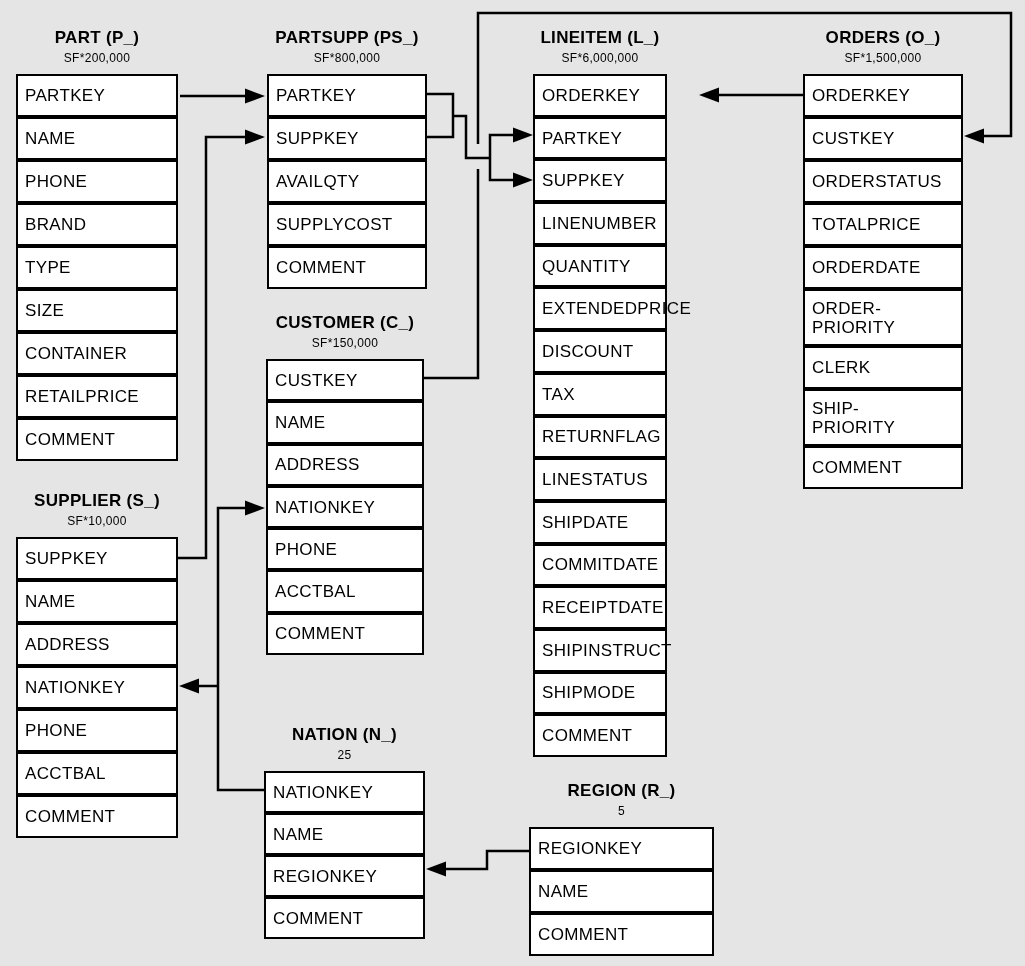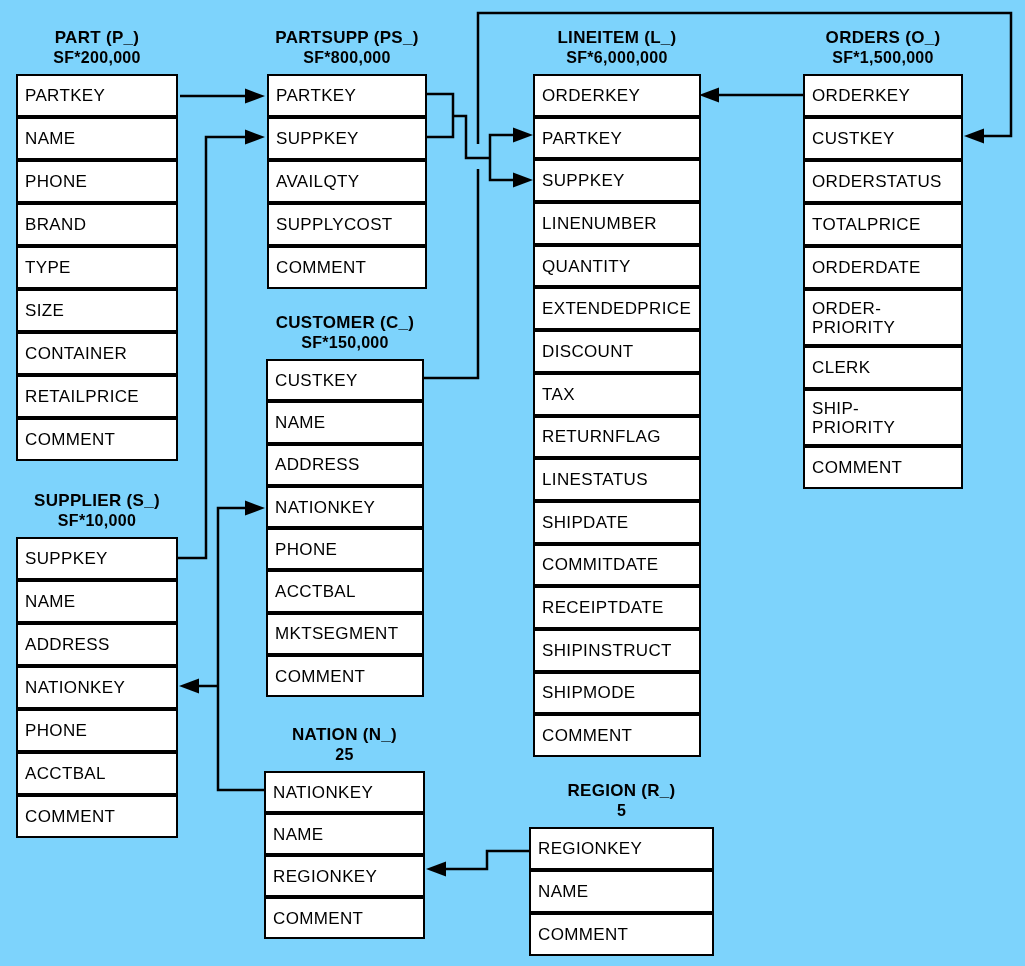--- a/index.html
+++ b/index.html
@@ -1,56 +1,56 @@
 <!DOCTYPE html>
 <html><head>
 <meta charset="utf-8">
 <style>
   html, body { margin: 0; padding: 0; background: #ffffff; }
   .canvas {
     position: relative;
     width: 1025px; height: 966px;
-    background: #7dd3fc;
+    background: #e5e5e5;
     overflow: hidden;
     font-family: "Liberation Sans", "DejaVu Sans", sans-serif;
     color: #000;
   }
   .wires { position: absolute; left: 0; top: 0; z-index: 5; pointer-events: none; }
   .wires polyline, .wires line {
     fill: none; stroke: #000; stroke-width: 2.5px; stroke-linejoin: miter;
   }
   .wires polygon { fill: #000; stroke: none; }
 
   .tbl { position: absolute; z-index: 2; }
   .tbl-head {
     position: absolute; left: 50%; top: -47px; height: 47px;
     transform: translateX(-50%);
     text-align: center; white-space: nowrap;
   }
   .tbl-title { font-weight: bold; font-size: 17px; line-height: 21px; letter-spacing: 0.3px; }
-  .tbl-sub   { font-size: 16px; line-height: 20px; letter-spacing: 0.3px; font-weight: bold; }
+  .tbl-sub   { font-size: 12px; line-height: 20px; letter-spacing: 0.3px; }
 
   .rows { width: 100%; }
   .row {
     box-sizing: border-box;
     height: var(--rh, 43px);
     border: 2px solid #000;
     background: #fff;
     display: flex; align-items: center;
     padding-left: 7px;
     overflow: visible;
   }
   .cell-label {
     font-size: 17px; letter-spacing: 0.35px;
     line-height: 19px; white-space: pre-line;
   }
 
   #t-part     { left: 16px;  top: 74px;  width: 162px; }
   #t-partsupp { left: 267px; top: 74px;  width: 160px; }
-  #t-lineitem { left: 533px; top: 74px;  width: 168px; --rh: 42.7px; }
+  #t-lineitem { left: 533px; top: 74px;  width: 134px; --rh: 42.7px; }
   #t-orders   { left: 803px; top: 74px;  width: 160px; }
   #t-supplier { left: 16px;  top: 537px; width: 162px; }
   #t-customer { left: 266px; top: 359px; width: 158px; border-radius: 29px; --rh: 42.3px; }
   #t-nation   { left: 264px; top: 771px; width: 161px; --rh: 42px; }
   #t-region   { left: 529px; top: 827px; width: 185px; border-radius: 31px; }
   
   #t-orders .row:nth-child(6), #t-orders .row:nth-child(8) { height: 57px; }
 </style>
 </head>
 <body>
@@ -307,23 +307,20 @@
         <div class="row">
           <span class="cell-label">NATIONKEY</span>
         </div>
         <div class="row">
           <span class="cell-label">PHONE</span>
         </div>
         <div class="row">
           <span class="cell-label">ACCTBAL</span>
         </div>
         <div class="row">
-          <span class="cell-label">MKTSEGMENT</span>
-        </div>
-        <div class="row">
           <span class="cell-label">COMMENT</span>
         </div>
       </div>
   </div>
 
   <div class="tbl" id="t-nation">
     <div class="tbl-head">
       <div class="tbl-title">NATION (N_)</div>
       <div class="tbl-sub">25</div>
     </div>

